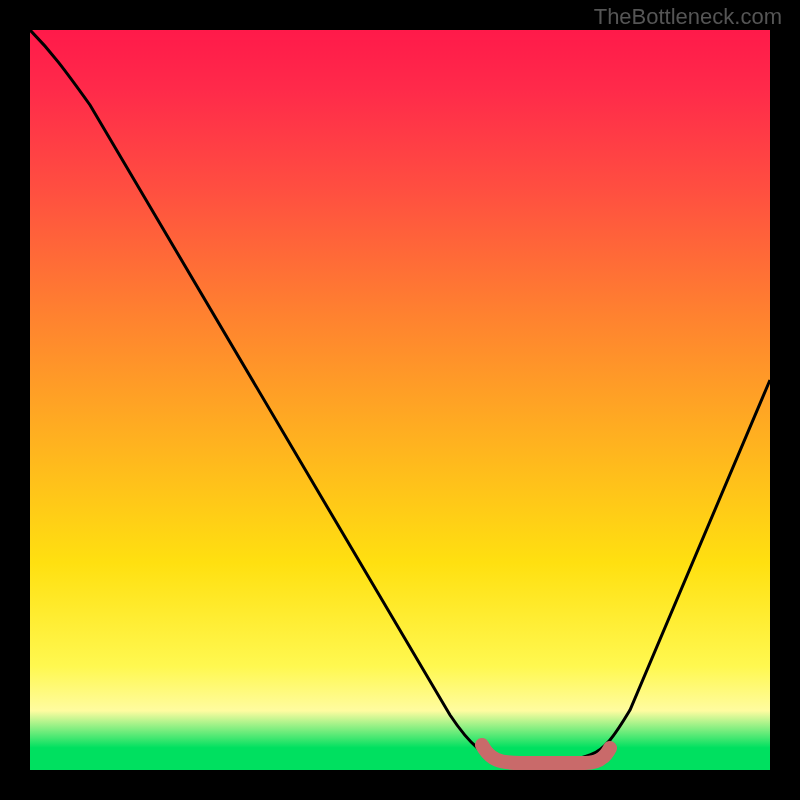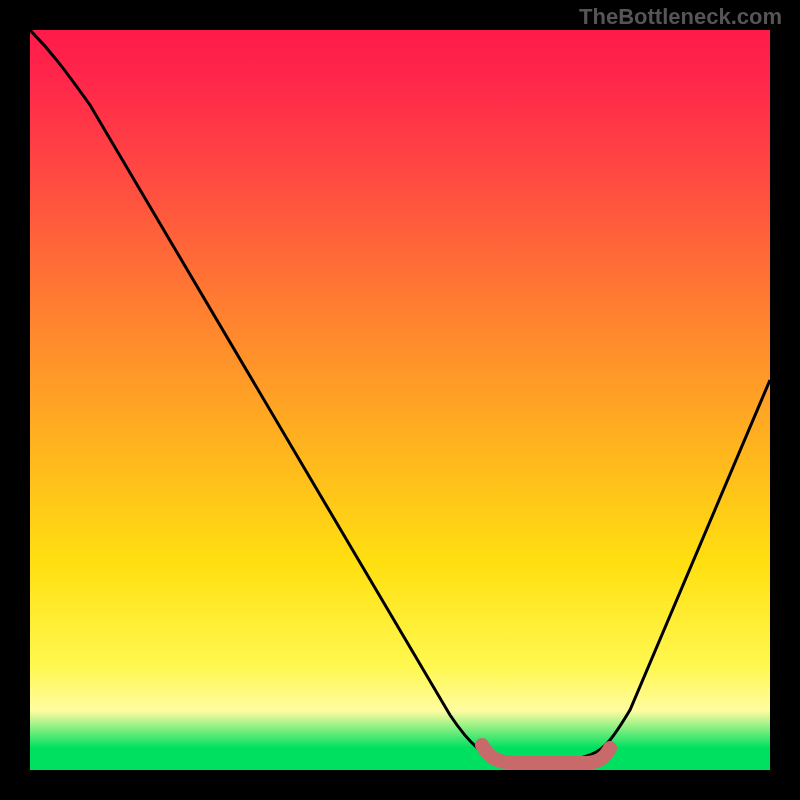--- a/index.html
+++ b/index.html
@@ -15,21 +15,21 @@
     width: 800px;
     height: 800px;
     position: relative;
   }
   .watermark {
     position: absolute;
     top: 4px;
     right: 18px;
     color: #555;
     font-size: 22px;
-    font-weight: 700;
+    font-weight: 400;
     z-index: 10;
   }
   .plot-area {
     position: absolute;
     left: 30px;
     top: 30px;
     width: 740px;
     height: 740px;
   }
   .gradient-bg {

